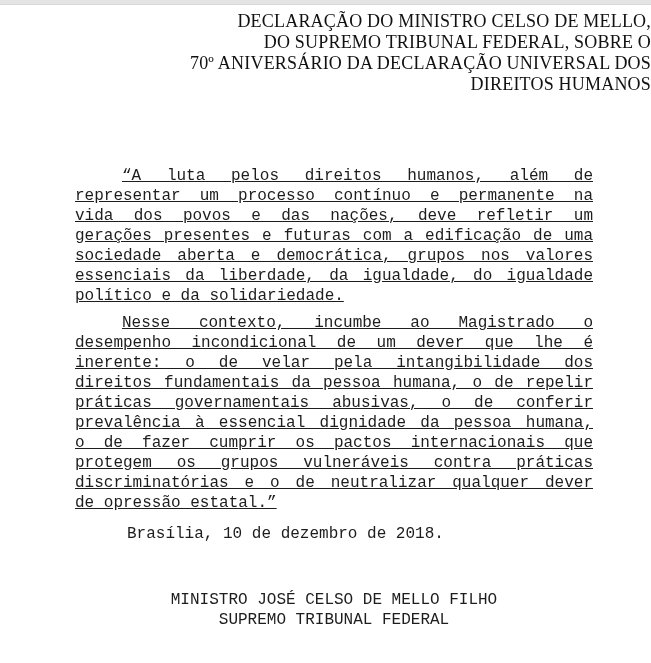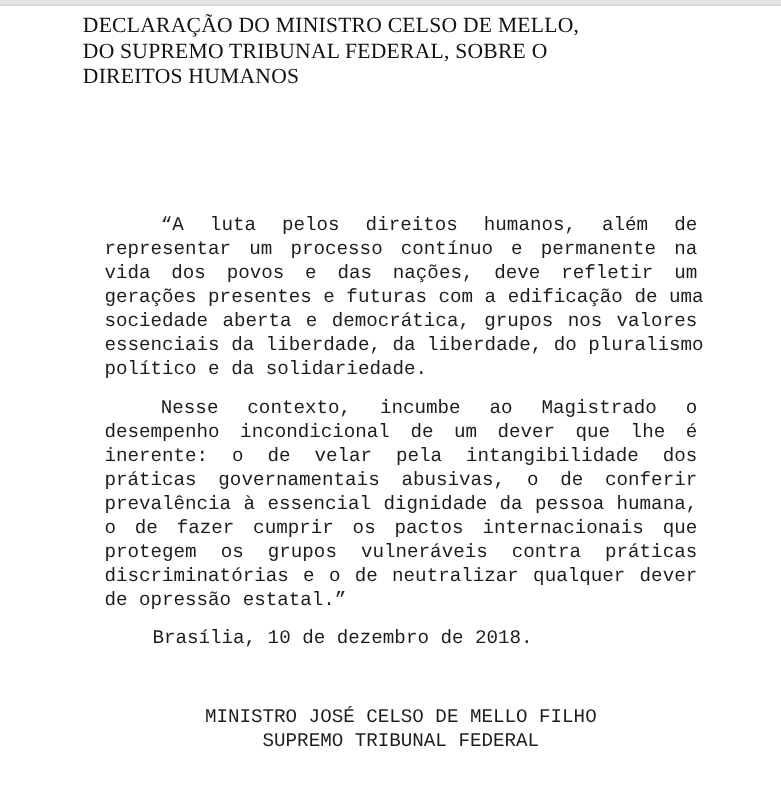--- a/index.html
+++ b/index.html
@@ -21,38 +21,38 @@
     width: 651px;
     height: 4px;
     background: #e4e4e4;
     border-bottom: 1px solid #d7d7d7;
   }
   .title-block {
     position: absolute;
     top: 11px;
     left: 69px;
     width: 582px;
-    text-align: left;
+    text-align: right;
     font-family: "Liberation Serif", "DejaVu Serif", serif;
     font-size: 18px;
     line-height: 21px;
     color: #111111;
     letter-spacing: 0.2px;
   }
   .body-block {
     position: absolute;
     top: 166px;
     left: 75px;
     width: 518px;
     font-family: "Liberation Mono", "DejaVu Sans Mono", monospace;
     font-size: 16px;
     line-height: 20px;
     color: #1d1d1d;
   }
-  .para { margin: 12px; padding: 0; }
+  .para { margin: 0; padding: 0; text-decoration: underline; }
   .para-2 { margin-top: 7px; }
   .bline {
     height: 20px;
     white-space: nowrap;
     text-align: justify;
     text-align-last: justify;
     text-justify: inter-word;
   }
   .bline.first { padding-left: 47px; }
   .bline.end {
@@ -75,39 +75,41 @@
 </head>
 <body>
 
 <div class="page">
 
   <div class="top-edge"></div>
 
   <div class="title-block">
     <div>DECLARAÇÃO DO MINISTRO CELSO DE MELLO,</div>
     <div>DO SUPREMO TRIBUNAL FEDERAL, SOBRE O</div>
+    <div>70º ANIVERSÁRIO DA DECLARAÇÃO UNIVERSAL DOS</div>
     <div>DIREITOS HUMANOS</div>
   </div>
 
   <div class="body-block">
 
     <div class="para para-1">
       <div class="bline first">“A luta pelos direitos humanos, além de</div>
       <div class="bline">representar um processo contínuo e permanente na</div>
       <div class="bline">vida dos povos e das nações, deve refletir um</div>
       <div class="bline">gerações presentes e futuras com a edificação de uma</div>
       <div class="bline">sociedade aberta e democrática, grupos nos valores</div>
-      <div class="bline">essenciais da liberdade, da liberdade, do pluralismo</div>
+      <div class="bline">essenciais da liberdade, da igualdade, do igualdade</div>
       <div class="bline end">político e da solidariedade.</div>
     </div>
 
     <div class="para para-2">
       <div class="bline first">Nesse contexto, incumbe ao Magistrado o</div>
       <div class="bline">desempenho incondicional de um dever que lhe é</div>
       <div class="bline">inerente: o de velar pela intangibilidade dos</div>
+      <div class="bline">direitos fundamentais da pessoa humana, o de repelir</div>
       <div class="bline">práticas governamentais abusivas, o de conferir</div>
       <div class="bline">prevalência à essencial dignidade da pessoa humana,</div>
       <div class="bline">o de fazer cumprir os pactos internacionais que</div>
       <div class="bline">protegem os grupos vulneráveis contra práticas</div>
       <div class="bline">discriminatórias e o de neutralizar qualquer dever</div>
       <div class="bline end">de opressão estatal.”</div>
     </div>
 
     <div class="date-line">Brasília, 10 de dezembro de 2018.</div>
 

